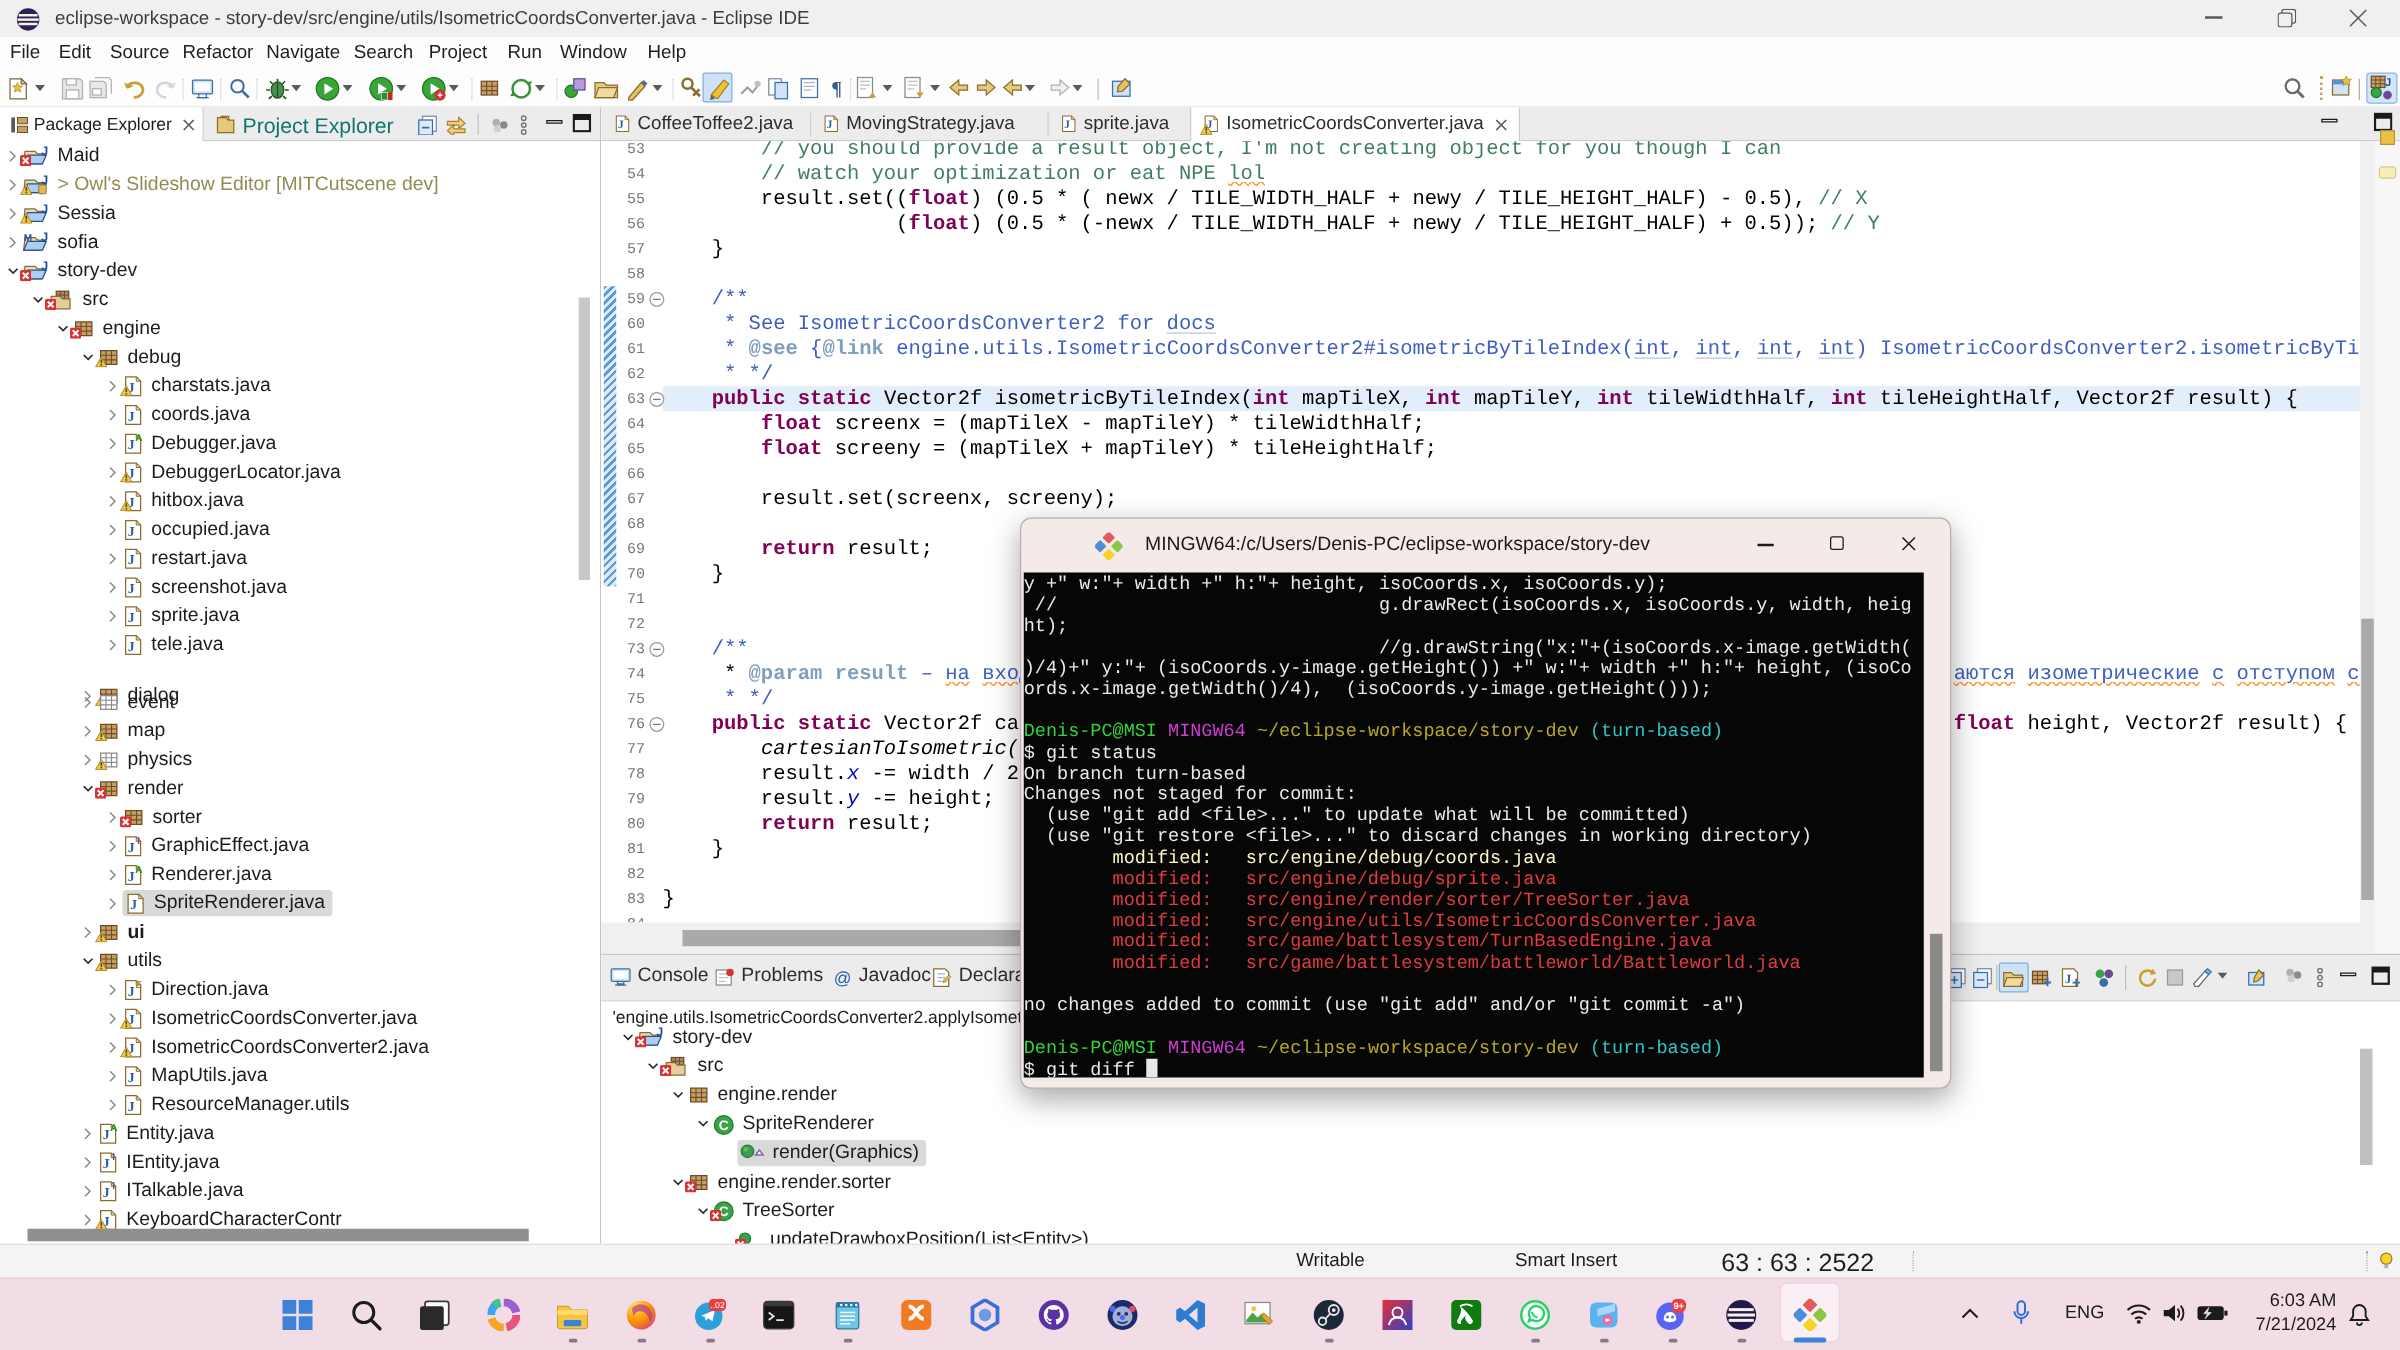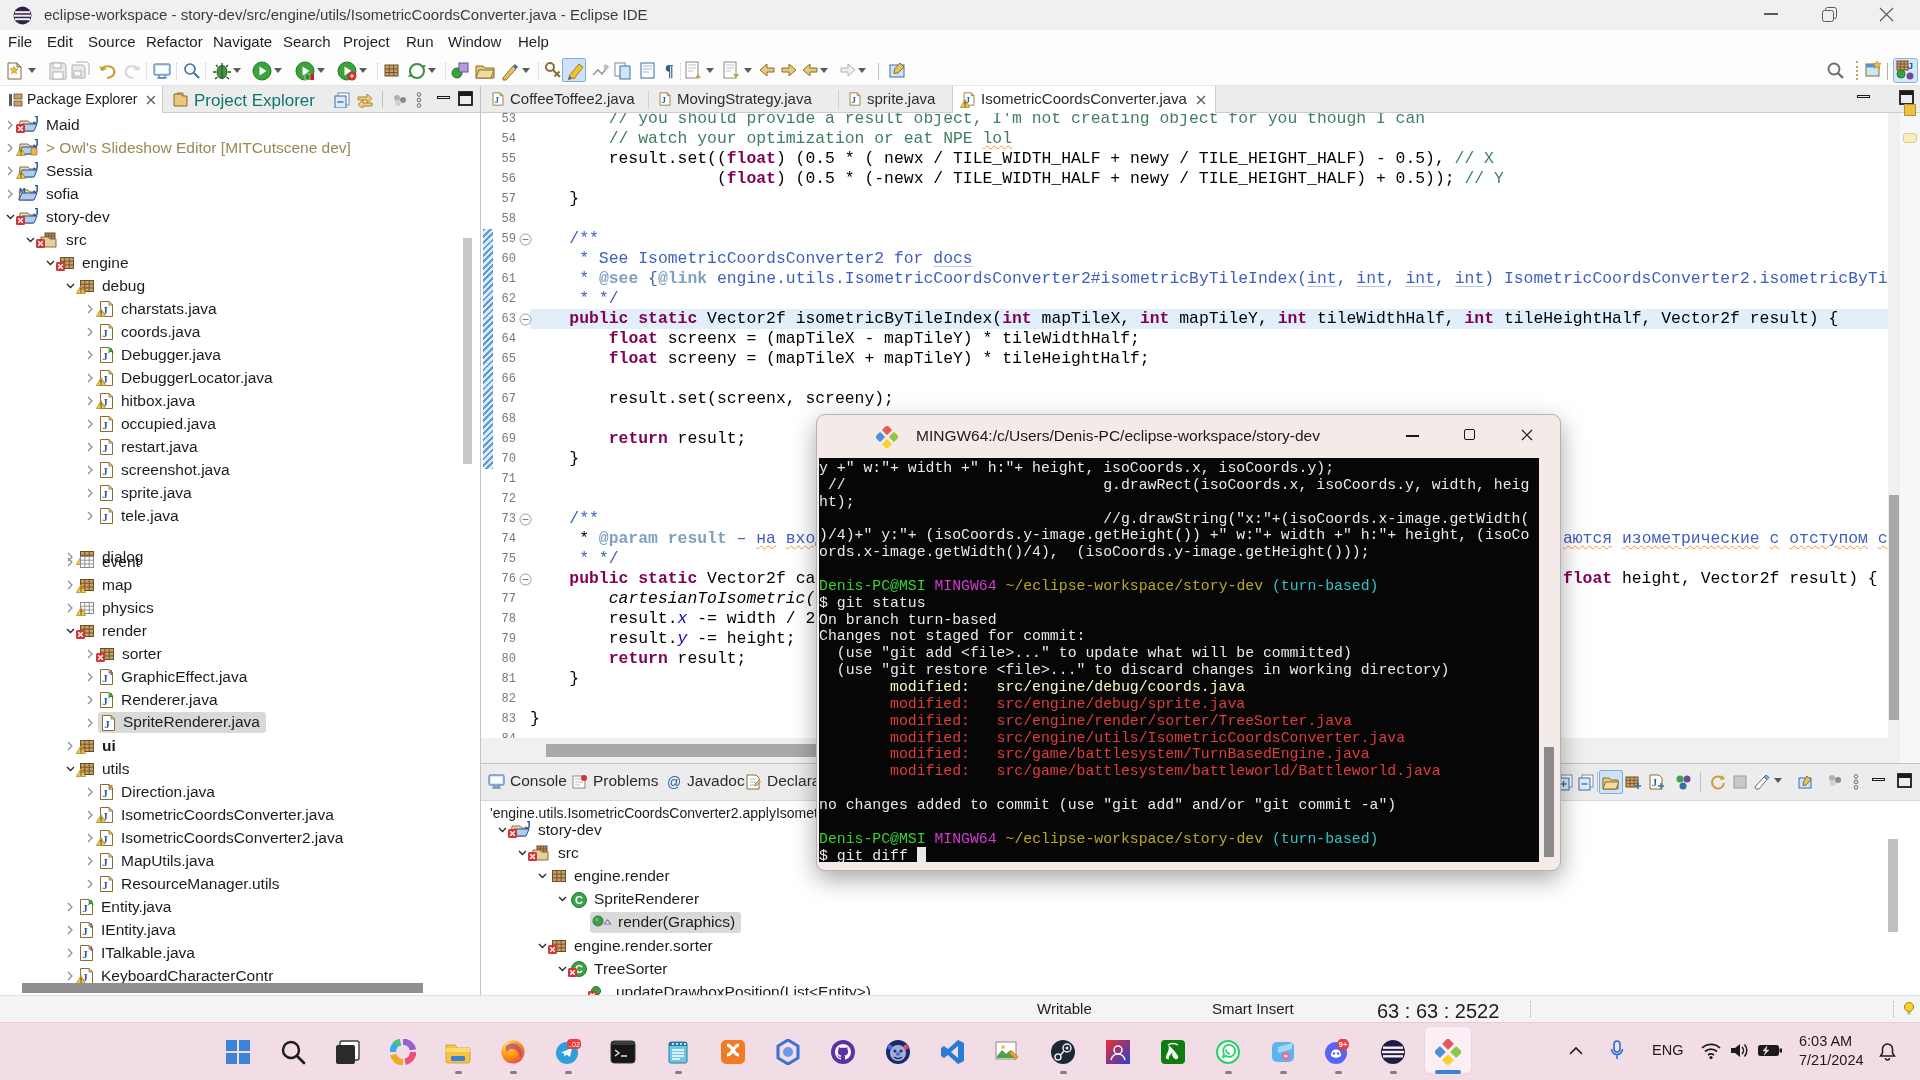--- a/index.html
+++ b/index.html
@@ -1535,17 +1535,17 @@
     </svg>
 <svg class="abs" style="left:1729px;top:18px" width="22" height="19">
       <path d="M2 7v5h4l5 4V3L6 7z" fill="#1b1b1b"></path>
       <path d="M13 6a5 5 0 0 1 0 7M15.5 3.5a9 9 0 0 1 0 12" stroke="#1b1b1b" stroke-width="1.5" fill="none"></path>
     </svg>
 <svg class="abs" style="left:1757px;top:20px" width="26" height="15">
       <rect x="1" y="2" width="21" height="11" rx="2.5" fill="#1b1b1b"></rect>
       <rect x="22.5" y="5.5" width="2.5" height="4" fill="#1b1b1b"></rect>
       <path d="M10 3L6 8h3l-2 4 5-5h-3z" fill="#f2dce6" stroke="#f2dce6" stroke-width="0.5"></path>
     </svg>
-<div class="abs" style="left:1799px;top:9px;width:70px;font-size:14.5px;color:#1b1b1b;line-height:19px">6:03 AM<br>7/21/2024</div>
+<div class="abs" style="left:1799px;top:9px;width:70px;text-align:right;font-size:14.5px;color:#1b1b1b;line-height:19px">6:03 AM<br>7/21/2024</div>
 <svg class="abs" style="left:1879px;top:19px" width="17" height="19">
       <path d="M8.5 2a5 5 0 0 1 5 5v4l2 3H1.5l2-3V7a5 5 0 0 1 5-5z" fill="none" stroke="#1b1b1b" stroke-width="1.5"></path>
       <path d="M6.5 16a2 2 0 0 0 4 0" fill="none" stroke="#1b1b1b" stroke-width="1.4"></path>
     </svg>
 </div>
 </body></html>

